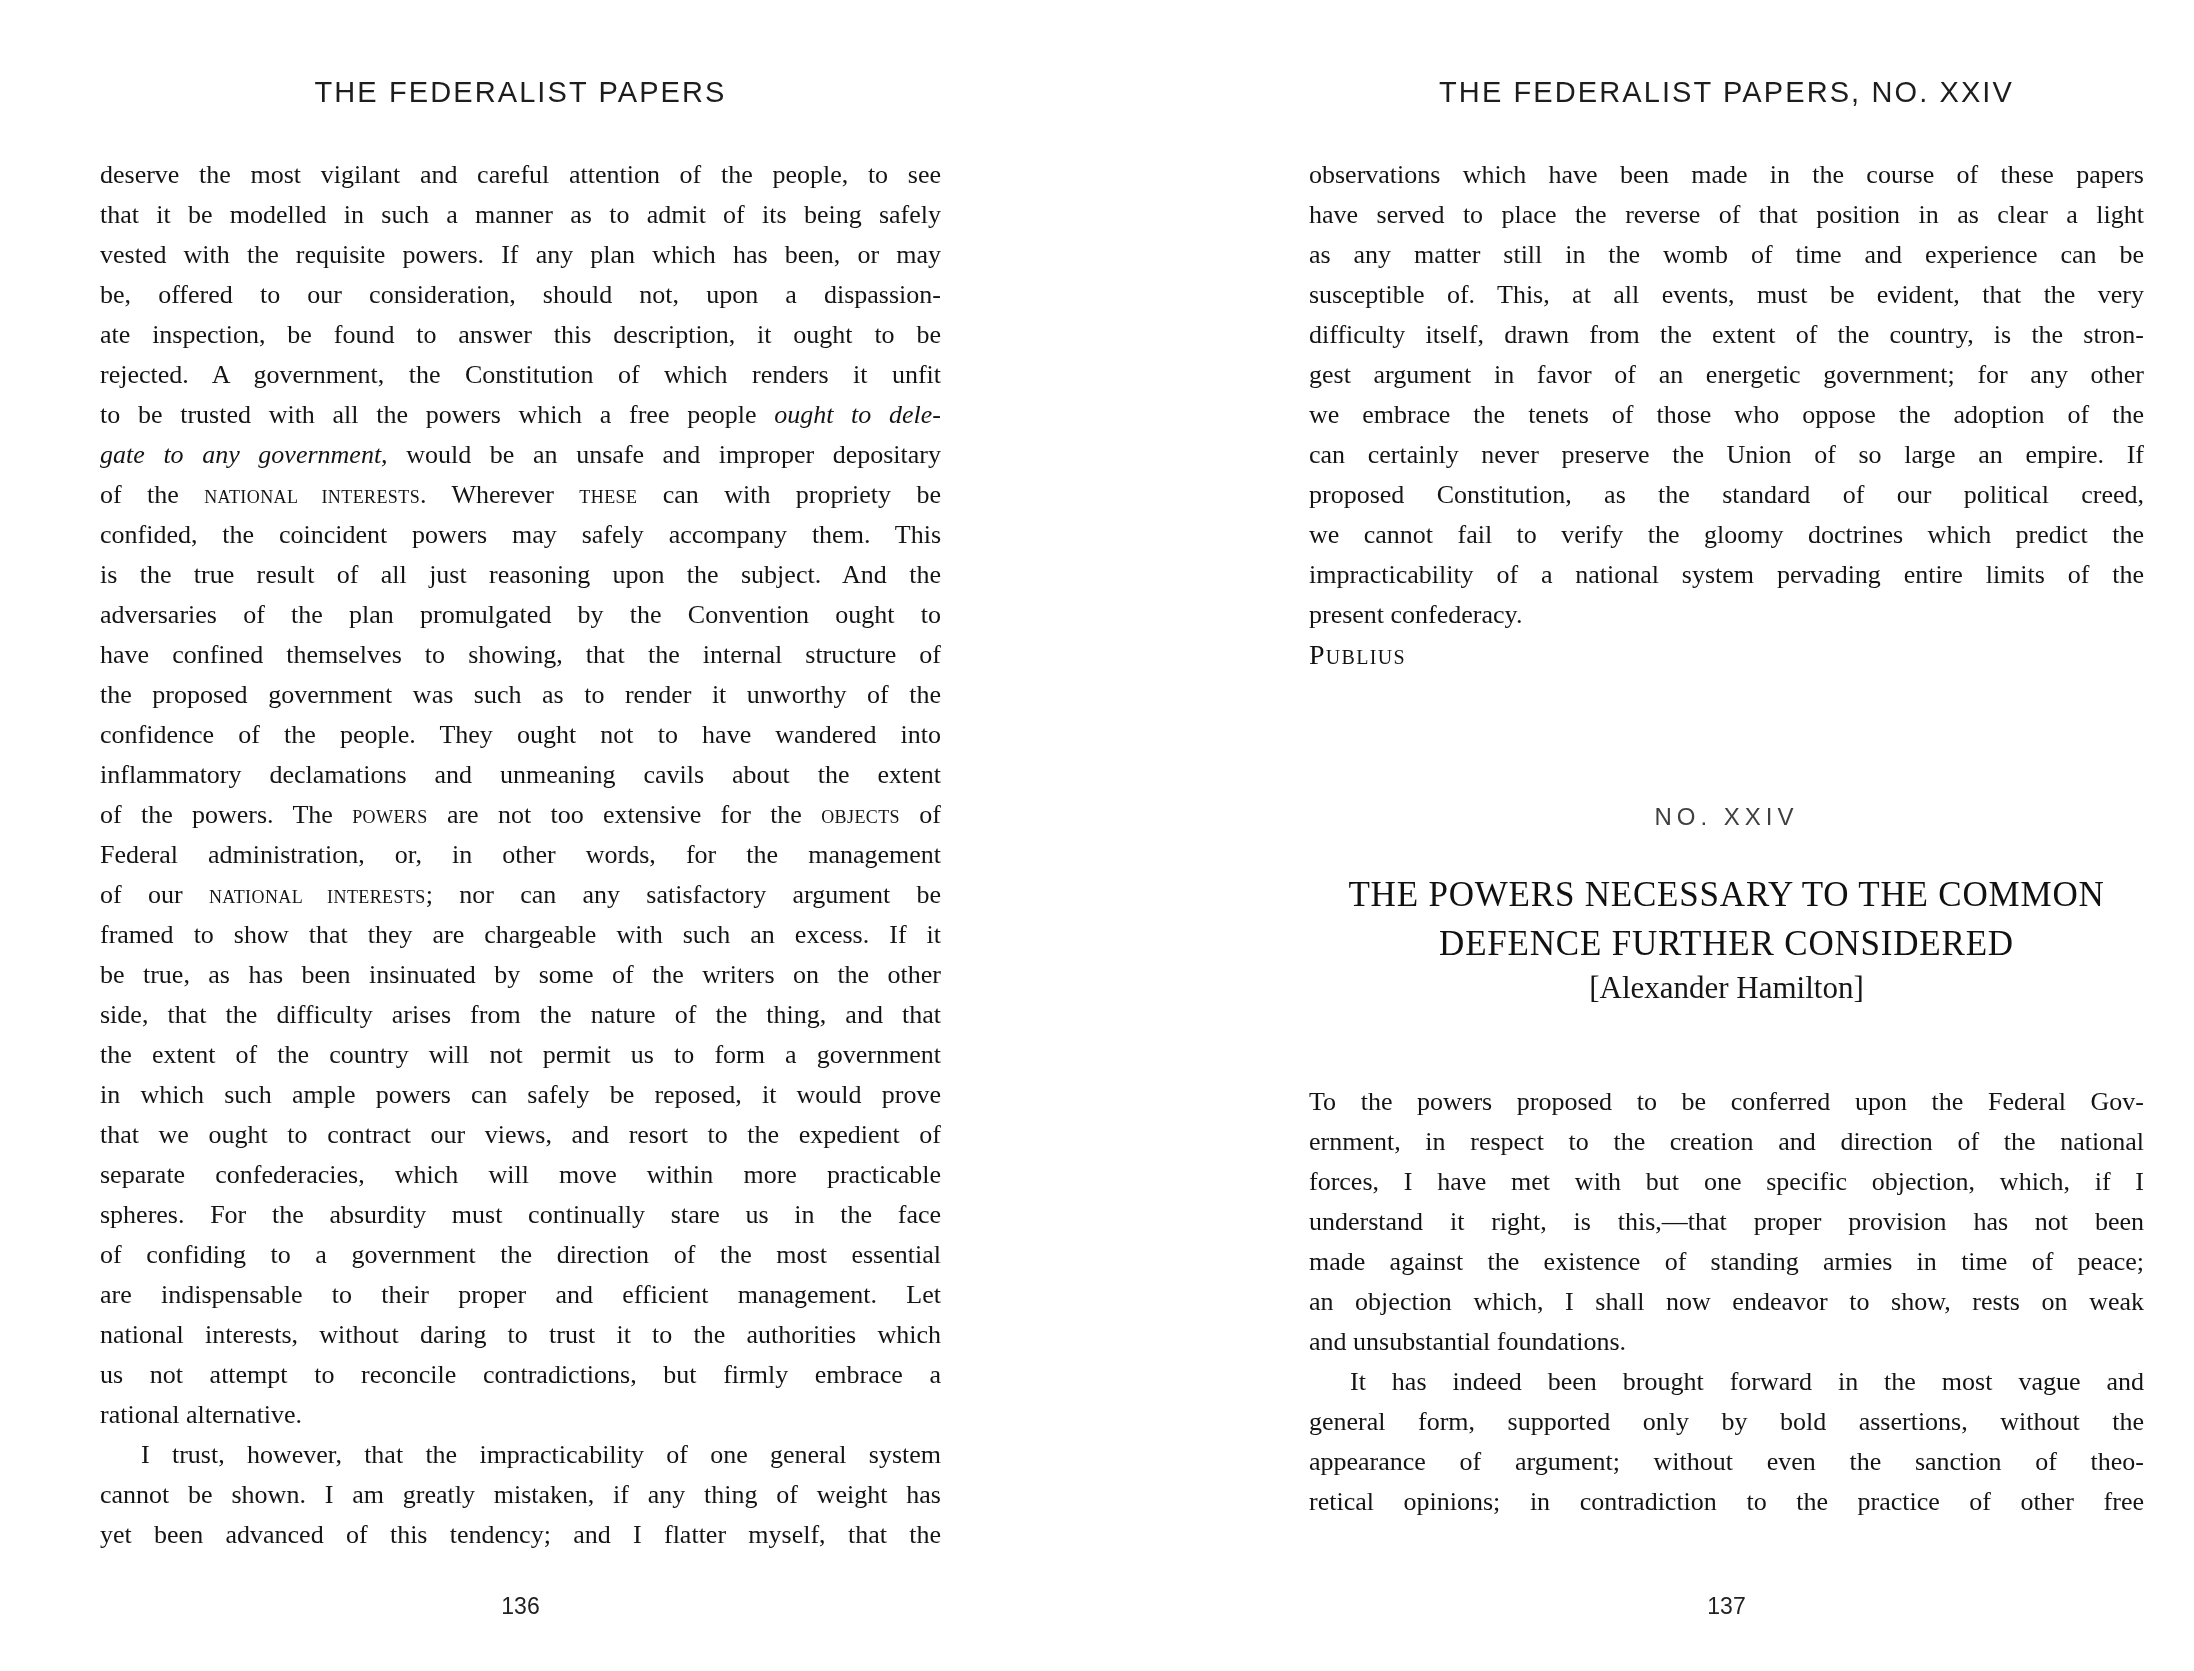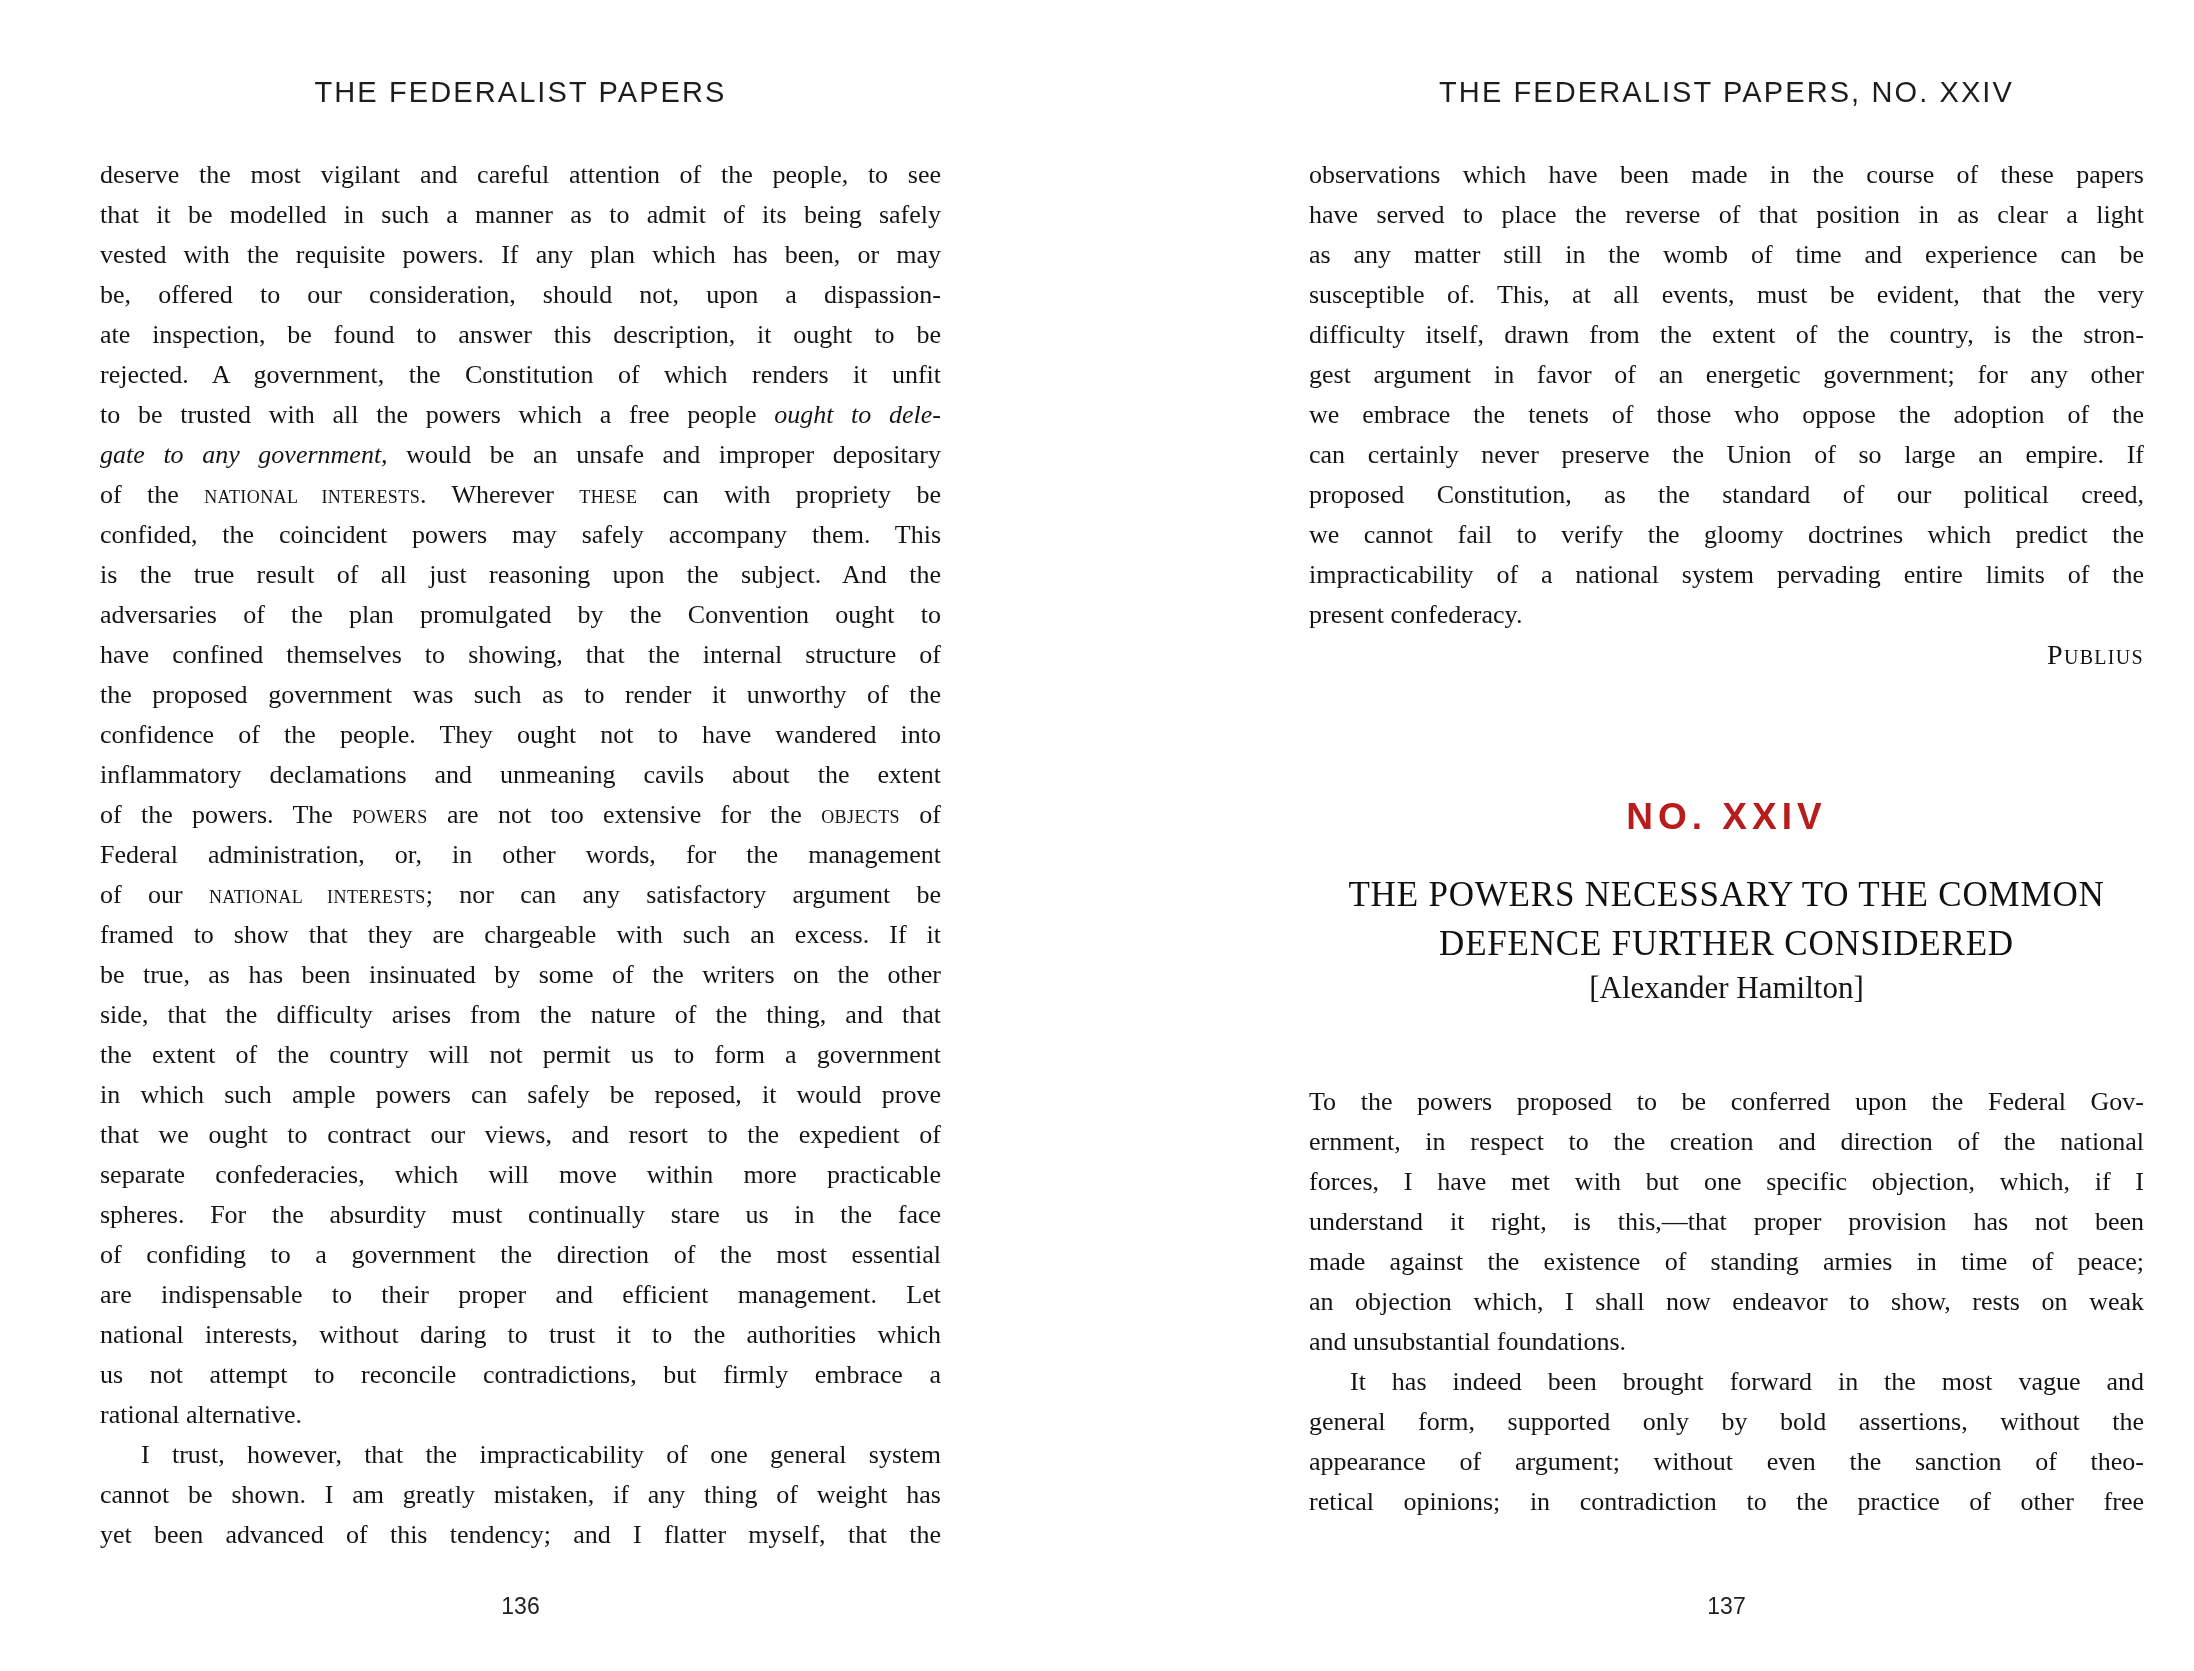--- a/index.html
+++ b/index.html
@@ -20,26 +20,26 @@
   #right-body-1{top:155px;}
   #right-body-2{top:1082px;}
   .line{
     font-size:26px;line-height:40px;height:40px;
     text-align:justify;text-align-last:justify;
   }
   .line.last{text-align-last:left;}
   .line.indent{padding-left:41px;}
   .sc{font-variant-caps:all-small-caps;letter-spacing:0.4px;}
   .it{font-style:italic;}
-  .sig-line{font-size:26px;line-height:40px;height:40px;text-align:right;}
+  .sig-line{font-size:26px;line-height:40px;height:40px;text-align:left;}
   .publius{font-variant:small-caps;font-size:28px;letter-spacing:1.3px;color:#121212;}
   .chapter-head{position:absolute;left:0;right:0;top:798px;text-align:center;}
   .chap-no{
-    font-family:"Liberation Sans",sans-serif;font-size:37px;font-weight:700;
-    letter-spacing:5px;color:#b91c1c;line-height:37px;white-space:nowrap;
+    font-family:"Liberation Sans",sans-serif;font-size:24px;font-weight:400;
+    letter-spacing:5px;color:#404040;line-height:37px;white-space:nowrap;
   }
   .chap-title{margin:35px 0 0 0;font-size:35px;line-height:49px;letter-spacing:0.8px;color:#111111;font-weight:400;}
   .chap-author{font-size:31px;line-height:39px;color:#161616;}
   .pageno{
     position:absolute;top:1593px;left:0;right:0;text-align:center;
     font-family:"Liberation Sans",sans-serif;font-size:23px;color:#222222;
   }
 </style>
 </head>
 <body>

